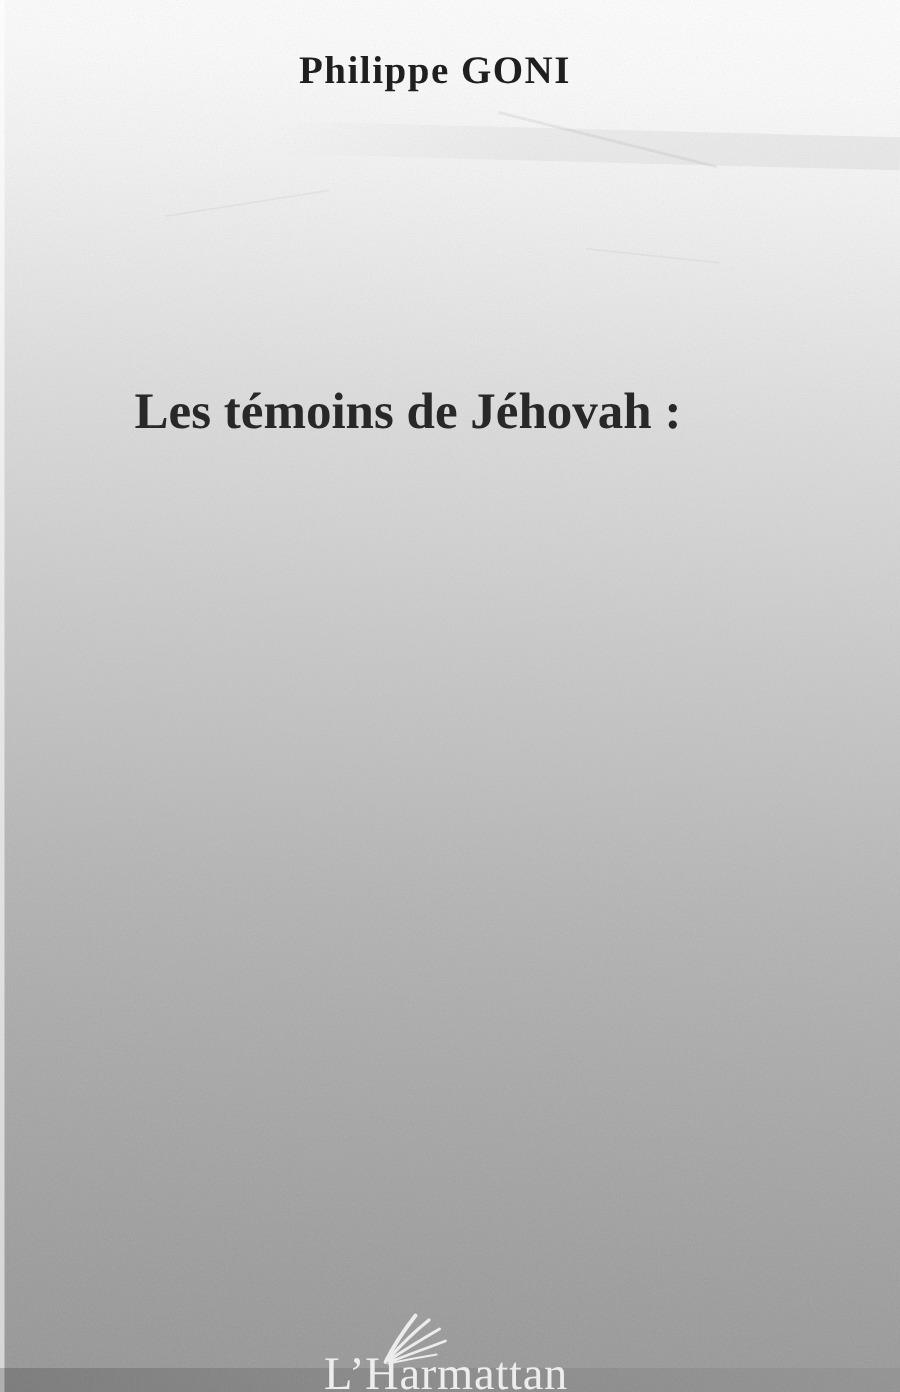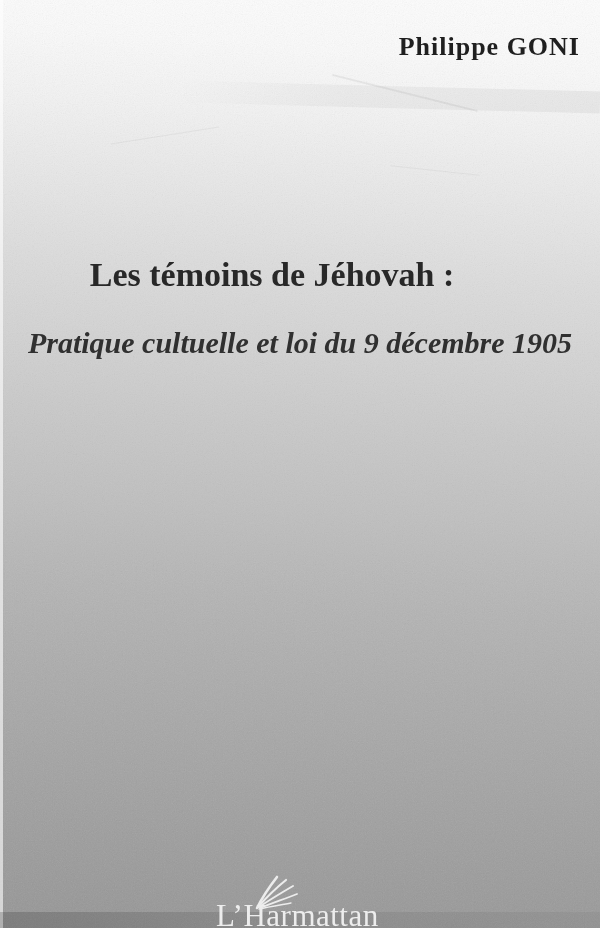--- a/index.html
+++ b/index.html
@@ -59,21 +59,21 @@
     left: 180px; top: 86px;
     width: 420px; height: 22px;
     background: linear-gradient(to right, rgba(150,150,150,0.0), rgba(150,150,150,0.10) 40%, rgba(150,150,150,0.14));
     transform: rotate(1.5deg);
   }
 
   .author {
     position: absolute;
     left: 0; top: 32px;
     width: 580px;
-    text-align: right;
+    text-align: center;
     font-size: 26px;
     font-weight: bold;
     letter-spacing: 1px;
     color: #1f1f1f;
     filter: blur(0.4px);
   }
   .title {
     position: absolute;
     left: 0; top: 256px;
     width: 544px;
@@ -140,21 +140,20 @@
 
   <div class="edge-left"></div>
   <div class="streak"></div>
   <div class="crease c1"></div>
   <div class="crease c2"></div>
   <div class="crease c3"></div>
   <div class="bottom-shade"></div>
 
   <div class="author">Philippe GONI</div>
   <div class="title">Les témoins de Jéhovah :</div>
-  <div class="subtitle">Pratique cultuelle et loi du 9 décembre 1905</div>
 
   <svg class="feather" viewBox="0 0 52 36" aria-hidden="true">
     <g stroke="#ececec" fill="none" stroke-linecap="round">
       <path d="M7,34 C13,22 20,12 27,3" stroke-width="2.6"></path>
       <path d="M8,33 C16,24 26,14 36,6" stroke-width="2.2"></path>
       <path d="M9,33 C18,27 31,19 43,12" stroke-width="2.0"></path>
       <path d="M10,34 C20,30 34,25 47,20" stroke-width="1.8"></path>
       <path d="M9,35 C18,33 30,31 41,29" stroke-width="1.4"></path>
     </g>
   </svg>

